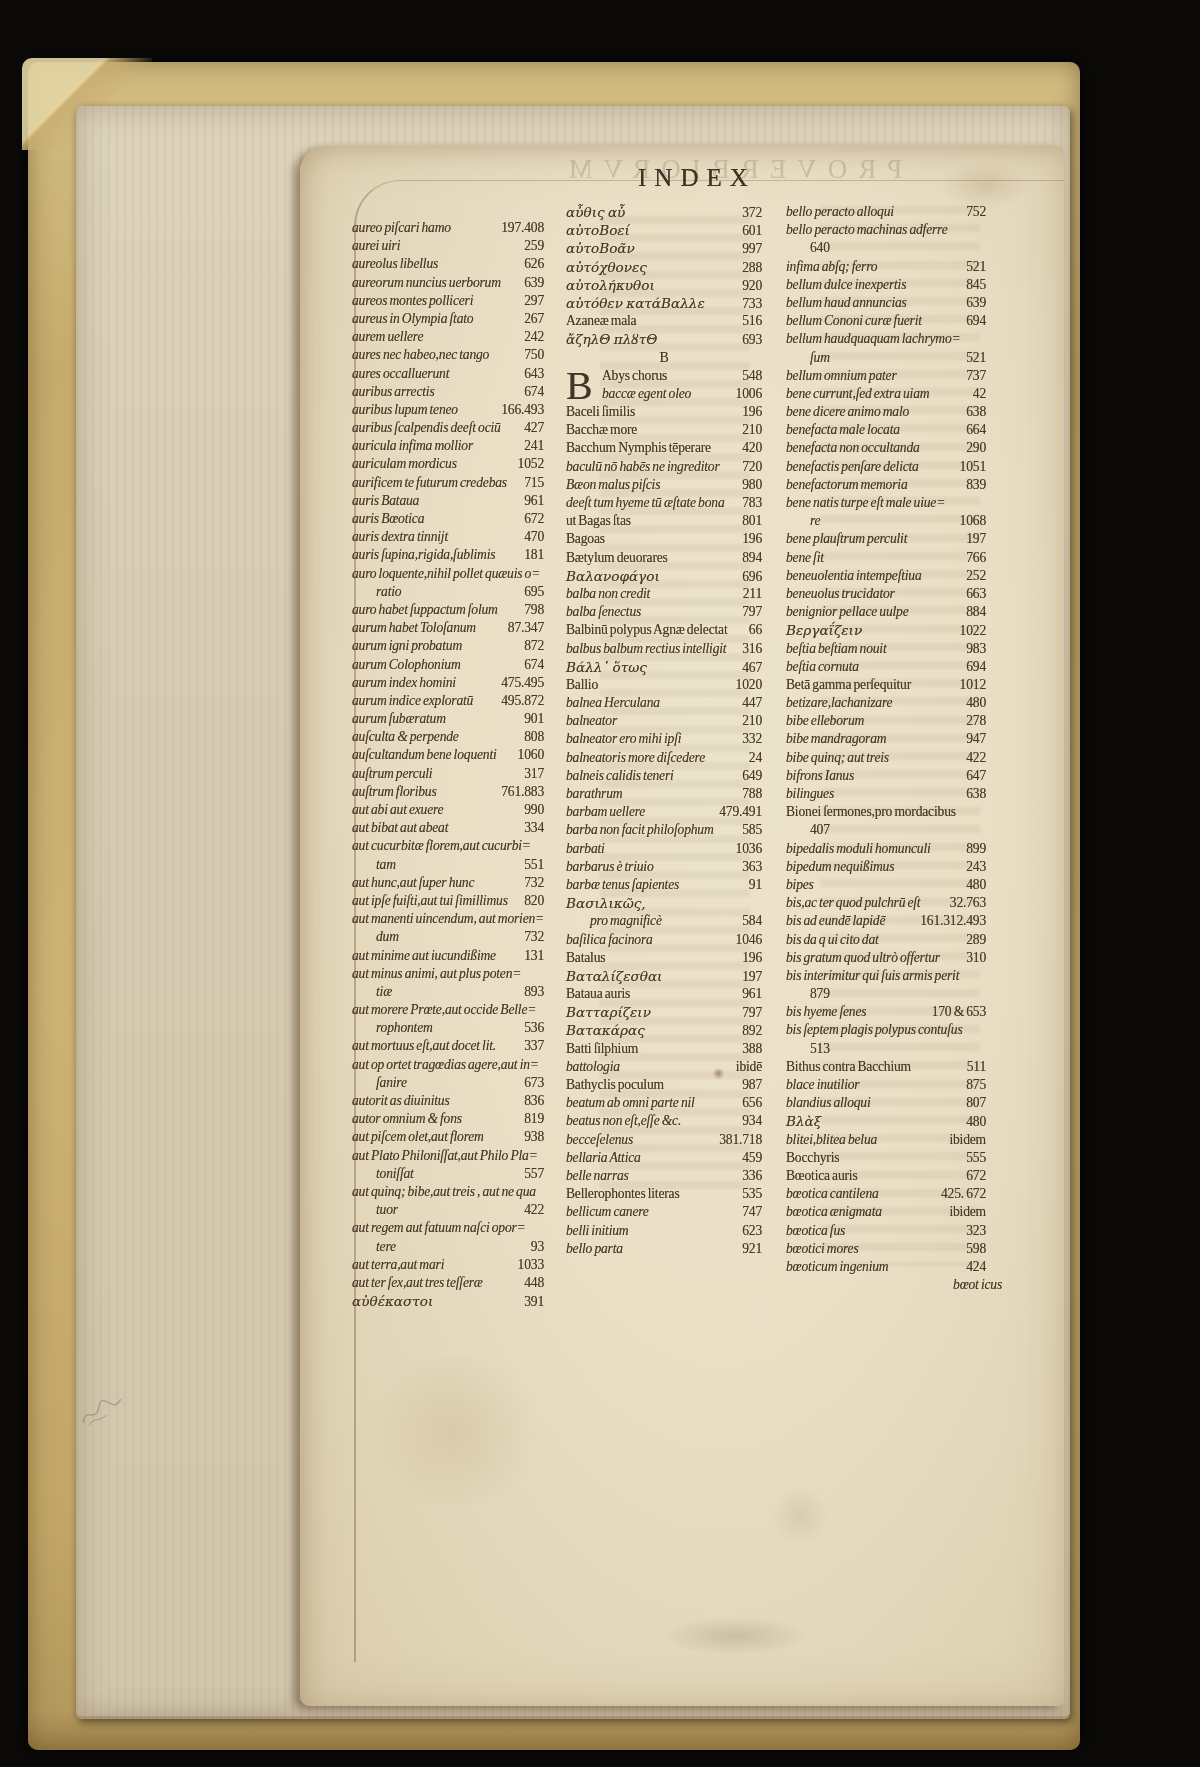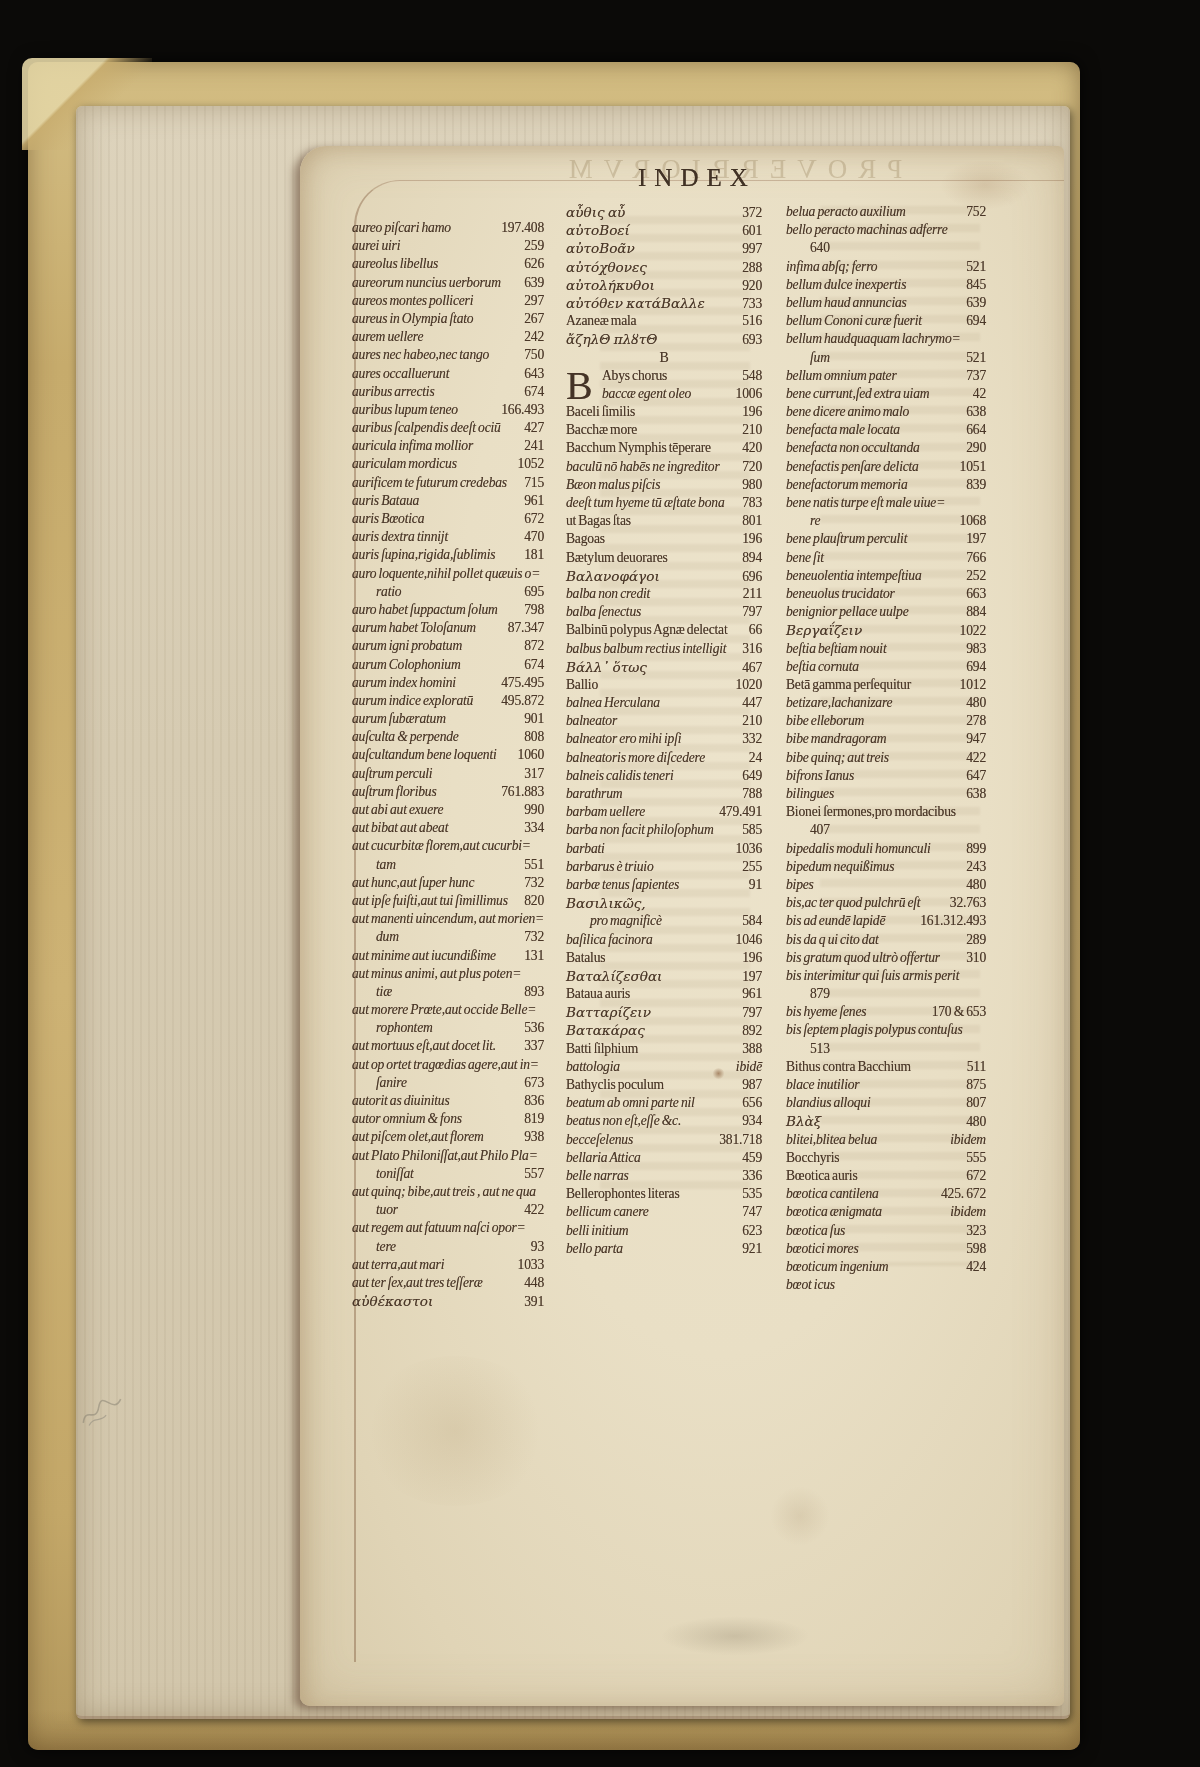--- a/index.html
+++ b/index.html
@@ -49,26 +49,26 @@
   .col{position:absolute;top:58px;font-size:13.6px;color:#4a3728;letter-spacing:-0.2px;
         word-spacing:-1px;text-shadow:0 0 .4px rgba(74,55,40,.55);}
   .col1{left:52px;width:192px;margin-top:16px;}
   .col2{left:266px;width:196px;}
   .col3{left:486px;width:200px;}
   .line{display:flex;justify-content:space-between;align-items:baseline;height:18.2px;white-space:nowrap;}
   .line .t{font-style:italic;}
   .line .t.up{font-style:normal;}
   .line .t.g{font-family:"DejaVu Serif","Liberation Serif",serif;letter-spacing:0;}
   .line .n{font-style:normal;margin-left:5px;flex:0 0 auto;}
-  .line .n.it{font-style:italic;text-align:center;}
+  .line .n.it{text-align:center;}
   .line.ind{padding-left:24px;}
   .entry.has-dc{position:relative;padding-left:36px;}
   .dropcap{position:absolute;left:0;top:1px;font-size:40px;line-height:34px;font-style:normal;color:#443326;}
   .section-letter{height:18.2px;text-align:center;font-size:14px;color:#4a3728;}
-  .entry.catchword .line{justify-content:flex-start;margin-right:-16px;}
+  .entry.catchword .line{justify-content:flex-end;margin-right:-16px;}
   .pencil{position:absolute;left:78px;top:1396px;opacity:.5;transform:rotate(-14deg);}
 </style>
 </head>
 <body>
 
 <div class="stage">
 
   <div class="cover"></div>
   <div class="leafstack"></div>
 
@@ -633,21 +633,21 @@
         </div>
         <div class="entry">
           <div class="line">
             <span class="t">barbati</span>
             <span class="n">1036</span>
           </div>
         </div>
         <div class="entry">
           <div class="line">
             <span class="t">barbarus è triuio</span>
-            <span class="n">255</span>
+            <span class="n">363</span>
           </div>
         </div>
         <div class="entry">
           <div class="line">
             <span class="t">barbæ tenus ſapientes</span>
             <span class="n">91</span>
           </div>
         </div>
         <div class="entry">
           <div class="line">
@@ -763,21 +763,21 @@
         <div class="entry">
           <div class="line">
             <span class="t">bello parta</span>
             <span class="n">921</span>
           </div>
         </div>
       </div>
     <div class="col col3">
         <div class="entry">
           <div class="line">
-            <span class="t">belua peracto auxilium</span>
+            <span class="t">bello peracto alloqui</span>
             <span class="n">752</span>
           </div>
         </div>
         <div class="entry">
           <div class="line">
             <span class="t">bello peracto machinas adferre</span>
           </div>
           <div class="line ind">
             <span class="t up">640</span>
           </div>

